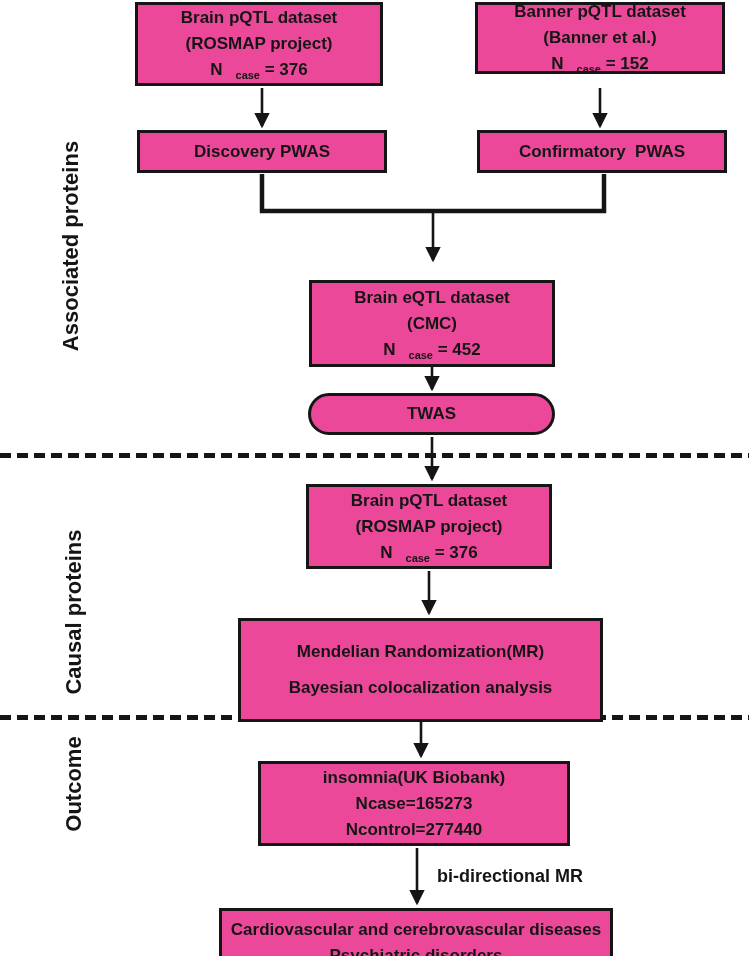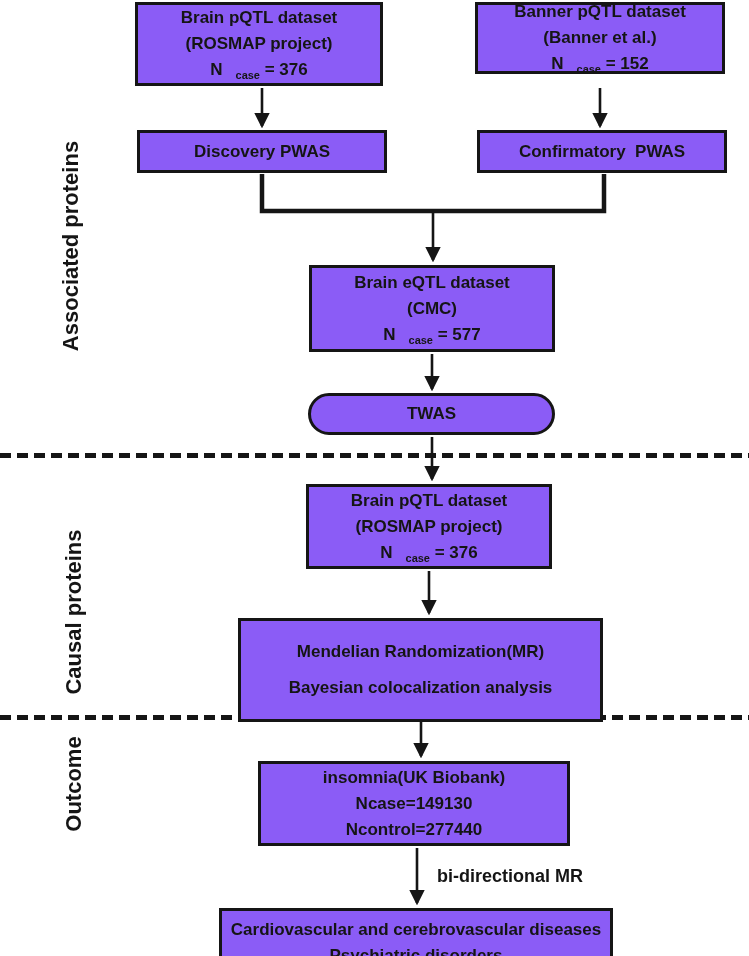--- a/index.html
+++ b/index.html
@@ -10,21 +10,21 @@
     background: #ffffff;
     overflow: hidden;
     font-family: "Liberation Sans", sans-serif;
     color: #151515;
   }
   .connectors { position: absolute; left: 0; top: 0; width: 749px; height: 956px; }
   .fbox {
     position: absolute;
     box-sizing: border-box;
     border: 3px solid #151515;
-    background: #8b5cf6;
+    background: #ec4899;
     display: flex;
     flex-direction: column;
     align-items: center;
     justify-content: center;
     text-align: center;
     font-weight: 700;
     font-size: 17px;
     line-height: 26px;
   }
   .fbox .bl { white-space: pre; }
@@ -104,44 +104,44 @@
   </div>
 
   <div class="fbox" style="left:477px; top:130px; width:250px; height:43px;">
     <div class="bl">Confirmatory  PWAS</div>
   </div>
 
   <div class="fbox" style="left:137px; top:130px; width:250px; height:43px;">
     <div class="bl">Discovery PWAS</div>
   </div>
 
-  <div class="fbox" style="left:309px; top:265px; width:246px; height:87px;">
+  <div class="fbox" style="left:309px; top:280px; width:246px; height:87px;">
     <div class="bl">Brain eQTL dataset</div>
     <div class="bl">(CMC)</div>
-    <div class="bl"><span>N</span><sub>case</sub><span> = 577</span></div>
+    <div class="bl"><span>N</span><sub>case</sub><span> = 452</span></div>
   </div>
 
   <div class="fbox" style="left:308px; top:393px; width:247px; height:42px;border-radius:21px;">
     <div class="bl">TWAS</div>
   </div>
 
   <div class="fbox" style="left:306px; top:484px; width:246px; height:85px;">
     <div class="bl">Brain pQTL dataset</div>
     <div class="bl">(ROSMAP project)</div>
     <div class="bl"><span>N</span><sub>case</sub><span> = 376</span></div>
   </div>
 
   <div class="fbox mr-lines" style="left:238px; top:618px; width:365px; height:104px;">
     <div class="bl">Mendelian Randomization(MR)</div>
     <div class="bl">Bayesian colocalization analysis</div>
   </div>
 
   <div class="fbox" style="left:258px; top:761px; width:312px; height:85px;">
     <div class="bl">insomnia(UK Biobank)</div>
-    <div class="bl">Ncase=149130</div>
+    <div class="bl">Ncase=165273</div>
     <div class="bl">Ncontrol=277440</div>
   </div>
 
   <div class="fbox" style="left:219px; top:908px; width:394px; height:70px; justify-content:flex-start; padding-top:6px;">
     <div class="bl">Cardiovascular and cerebrovascular diseases</div>
     <div class="bl">Psychiatric disorders</div>
   </div>
 
   <div class="edge-label" style="left:437px; top:866px;">bi-directional MR</div>
 

